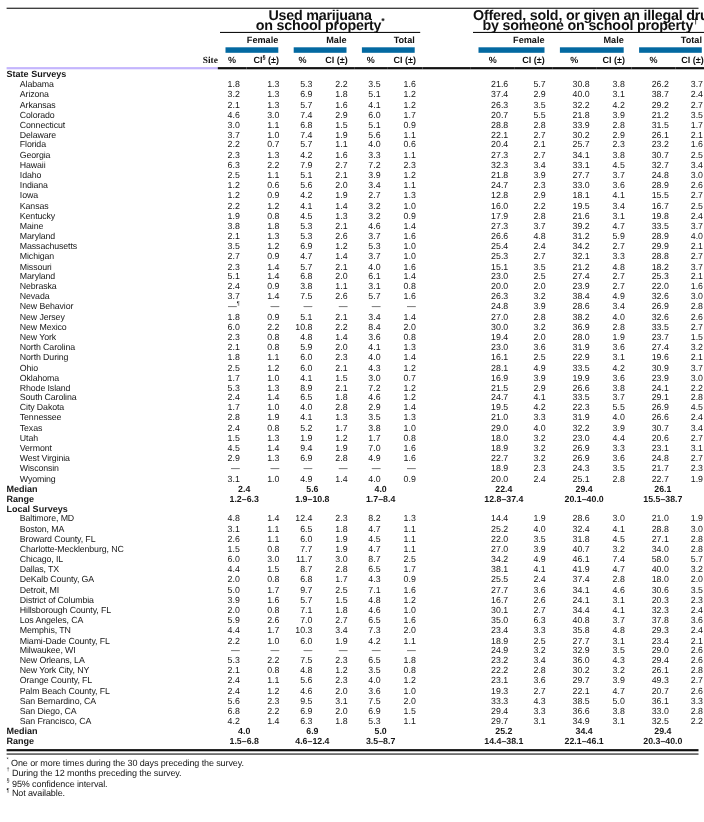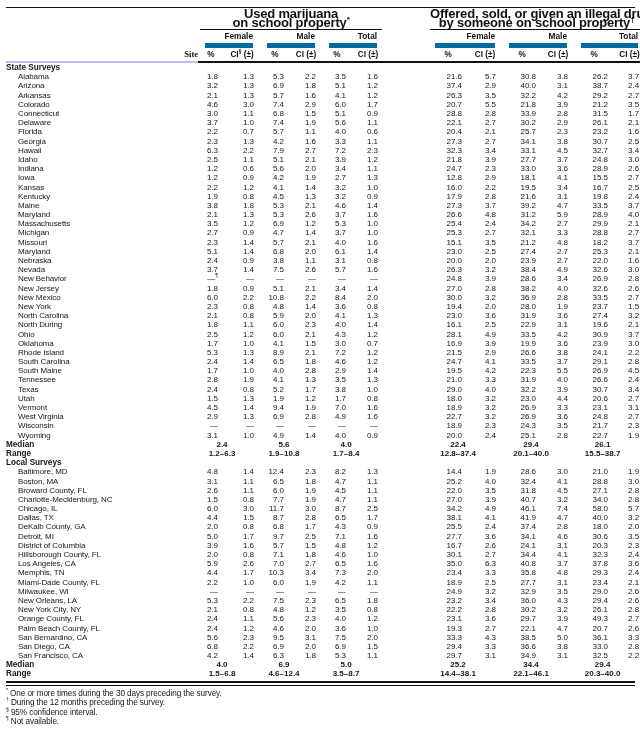--- a/index.html
+++ b/index.html
@@ -638,21 +638,21 @@
           <td class="num">1.2</td>
           <td></td>
           <td class="num">24.7</td>
           <td class="num">4.1</td>
           <td class="num">33.5</td>
           <td class="num">3.7</td>
           <td class="num">29.1</td>
           <td class="num">2.8</td>
         </tr>
         <tr>
-          <td class="site">South Maine</td>
+          <td class="site">City Dakota</td>
           <td class="num">1.7</td>
           <td class="num">1.0</td>
           <td class="num">4.0</td>
           <td class="num">2.8</td>
           <td class="num">2.9</td>
           <td class="num">1.4</td>
           <td></td>
           <td class="num">19.5</td>
           <td class="num">4.2</td>
           <td class="num">22.3</td>

